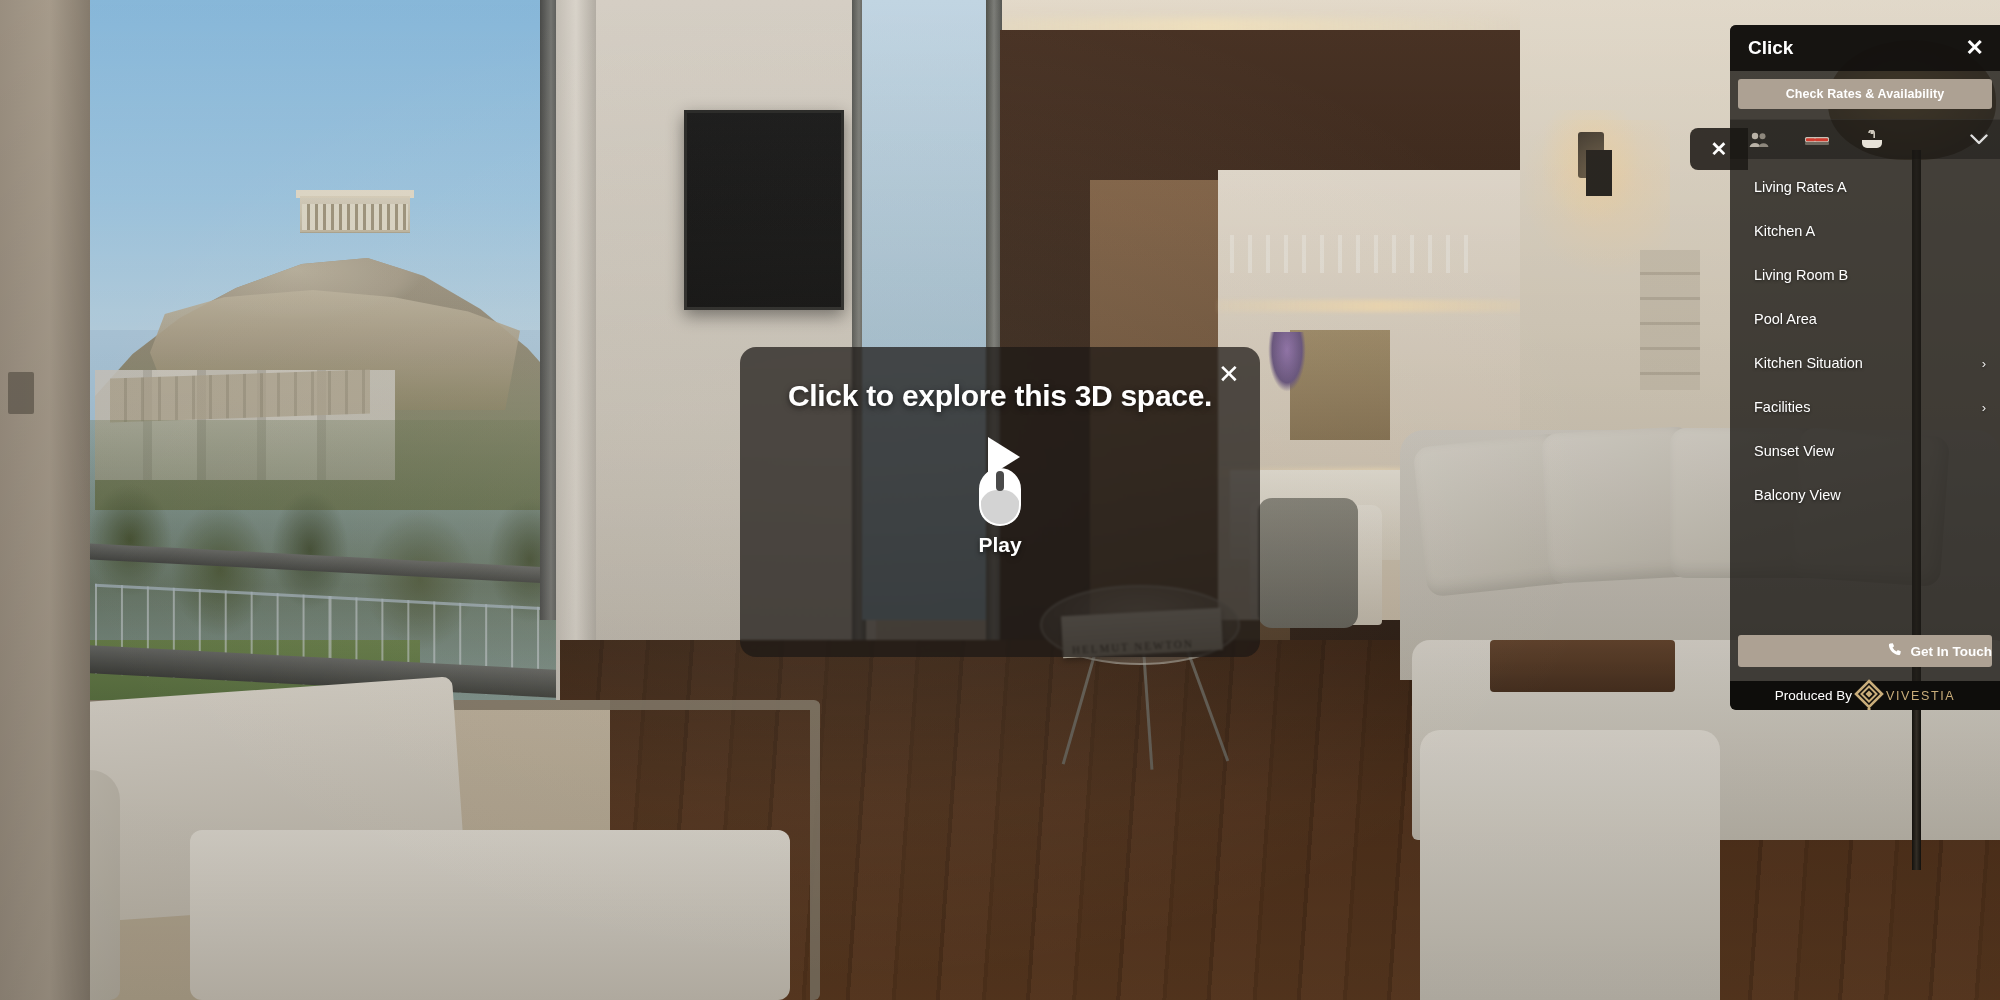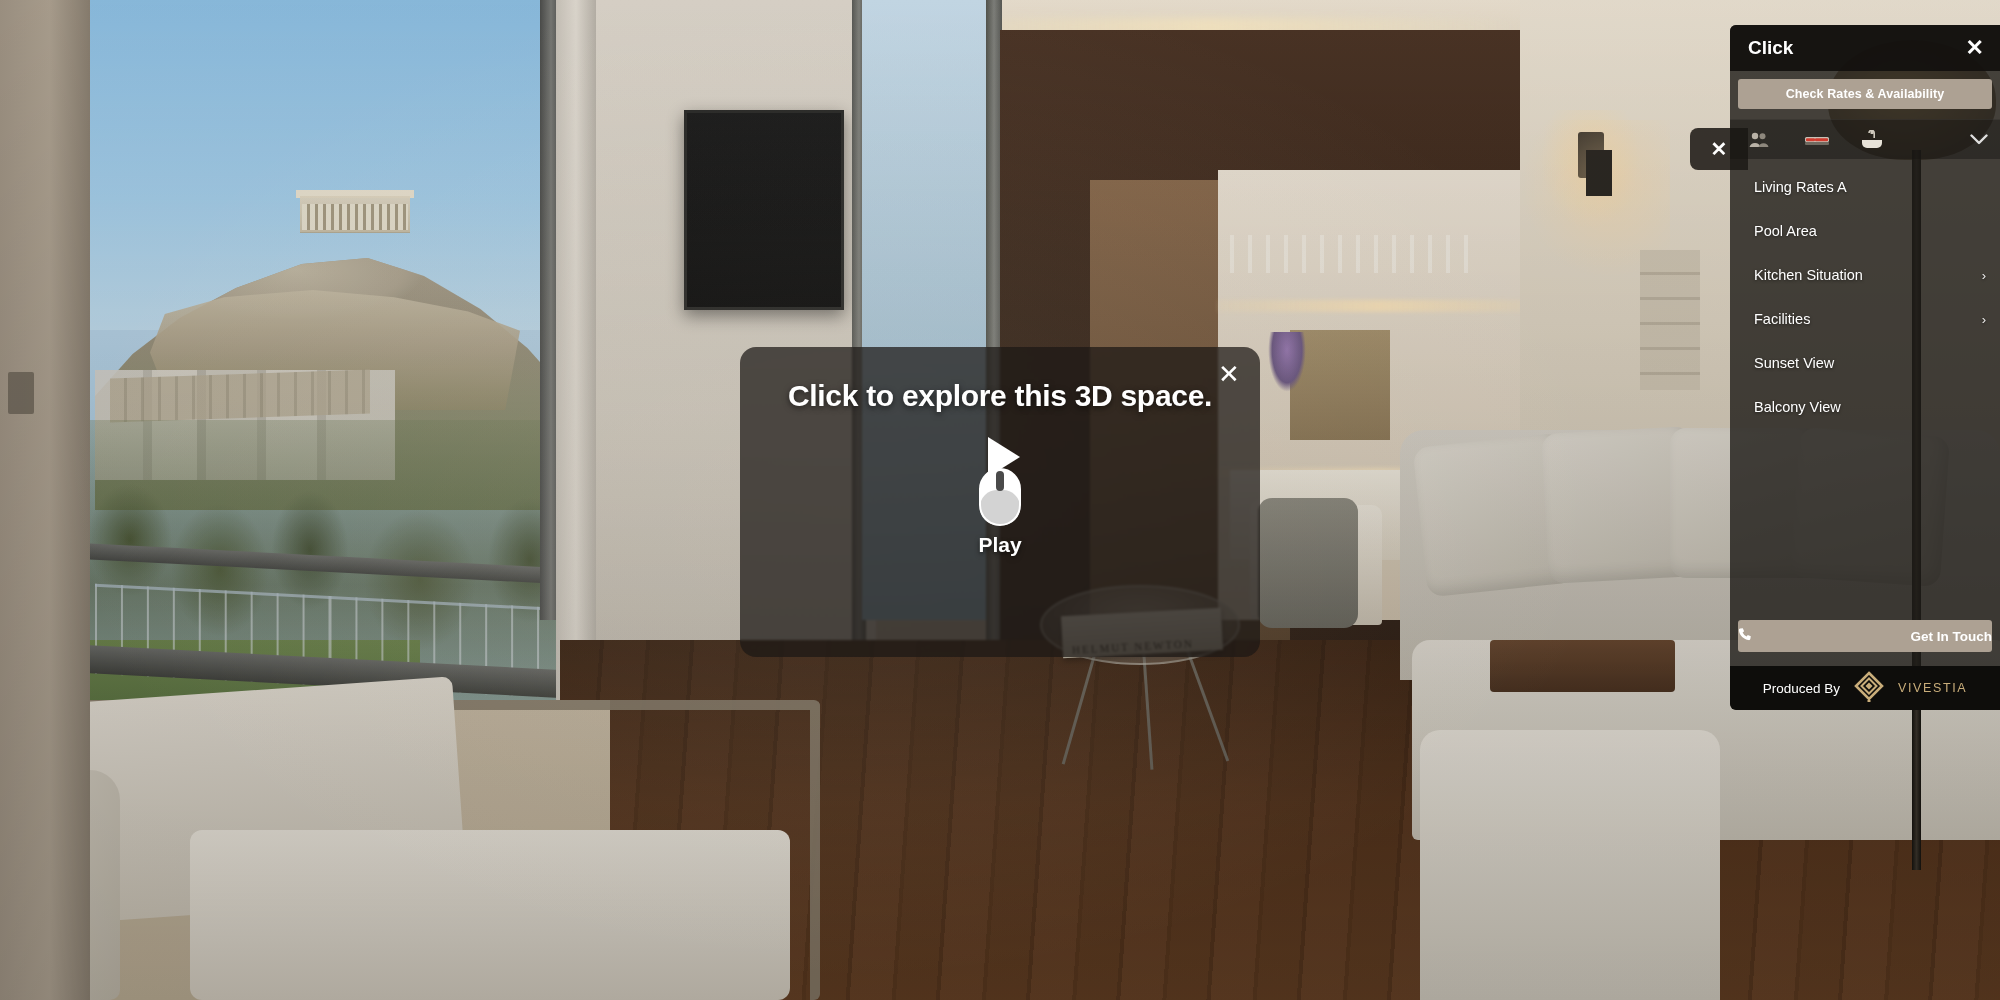--- a/index.html
+++ b/index.html
@@ -252,29 +252,29 @@
   .menu-list { flex:1; padding:6px 0 0 0; }
   .menu-item {
     height:44px; display:flex; align-items:center; justify-content:space-between;
     padding:0 14px 0 24px; font-size:14.5px; color:#fff; cursor:pointer;
     text-shadow:0 1px 3px rgba(0,0,0,.5);
   }
   .menu-item .chev { opacity:.9; font-size:13px; }
 
   .cta-wrap-2 { padding:6px 8px 14px 8px; }
   .cta-secondary {
-    display:flex; align-items:center; justify-content:space-between; gap:8px;
+    display:flex; align-items:center; justify-content:flex-end; gap:8px;
     width:100%; height:32px; border:none; border-radius:3px;
     background:#ada193; color:#fff; font-size:13.5px; font-weight:bold;
     font-family:"Liberation Sans", sans-serif; cursor:pointer;
   }
 
   .menu-footer {
-    height:44px; background:#0e0d0b; display:flex; align-items:center;
-    justify-content:center; gap:12px; border-radius:0 0 0 6px;
+    height:29px; background:#0e0d0b; display:flex; align-items:center;
+    justify-content:center; gap:0; border-radius:0 0 0 6px;
   }
   .produced-label { font-size:13.5px; color:#fff; }
   .vivestia-word { font-size:12.5px; letter-spacing:1.6px; color:#c9ad7a; }
 
   
   .side-close {
     position:absolute; left:1690px; top:128px; width:58px; height:42px;
     background:rgba(40,36,32,.92); border-radius:8px 0 0 8px;
     display:flex; align-items:center; justify-content:center;
     color:#fff; font-size:20px; font-weight:bold; cursor:pointer;
@@ -438,20 +438,26 @@
           <path d="M1.5 1.5 L9 9 L16.5 1.5" stroke="#ffffff" stroke-width="2.4" fill="none" stroke-linecap="round" stroke-linejoin="round"></path>
         </svg>
       </div>
     </div>
 
     <div class="menu-list">
       <div class="menu-item">
         <span>Living Rates A</span>
       </div>
       <div class="menu-item">
+        <span>Kitchen A</span>
+      </div>
+      <div class="menu-item">
+        <span>Living Room B</span>
+      </div>
+      <div class="menu-item">
         <span>Pool Area</span>
       </div>
       <div class="menu-item">
         <span>Kitchen Situation</span>
         <span class="chev">›</span>
       </div>
       <div class="menu-item">
         <span>Facilities</span>
         <span class="chev">›</span>
       </div>

